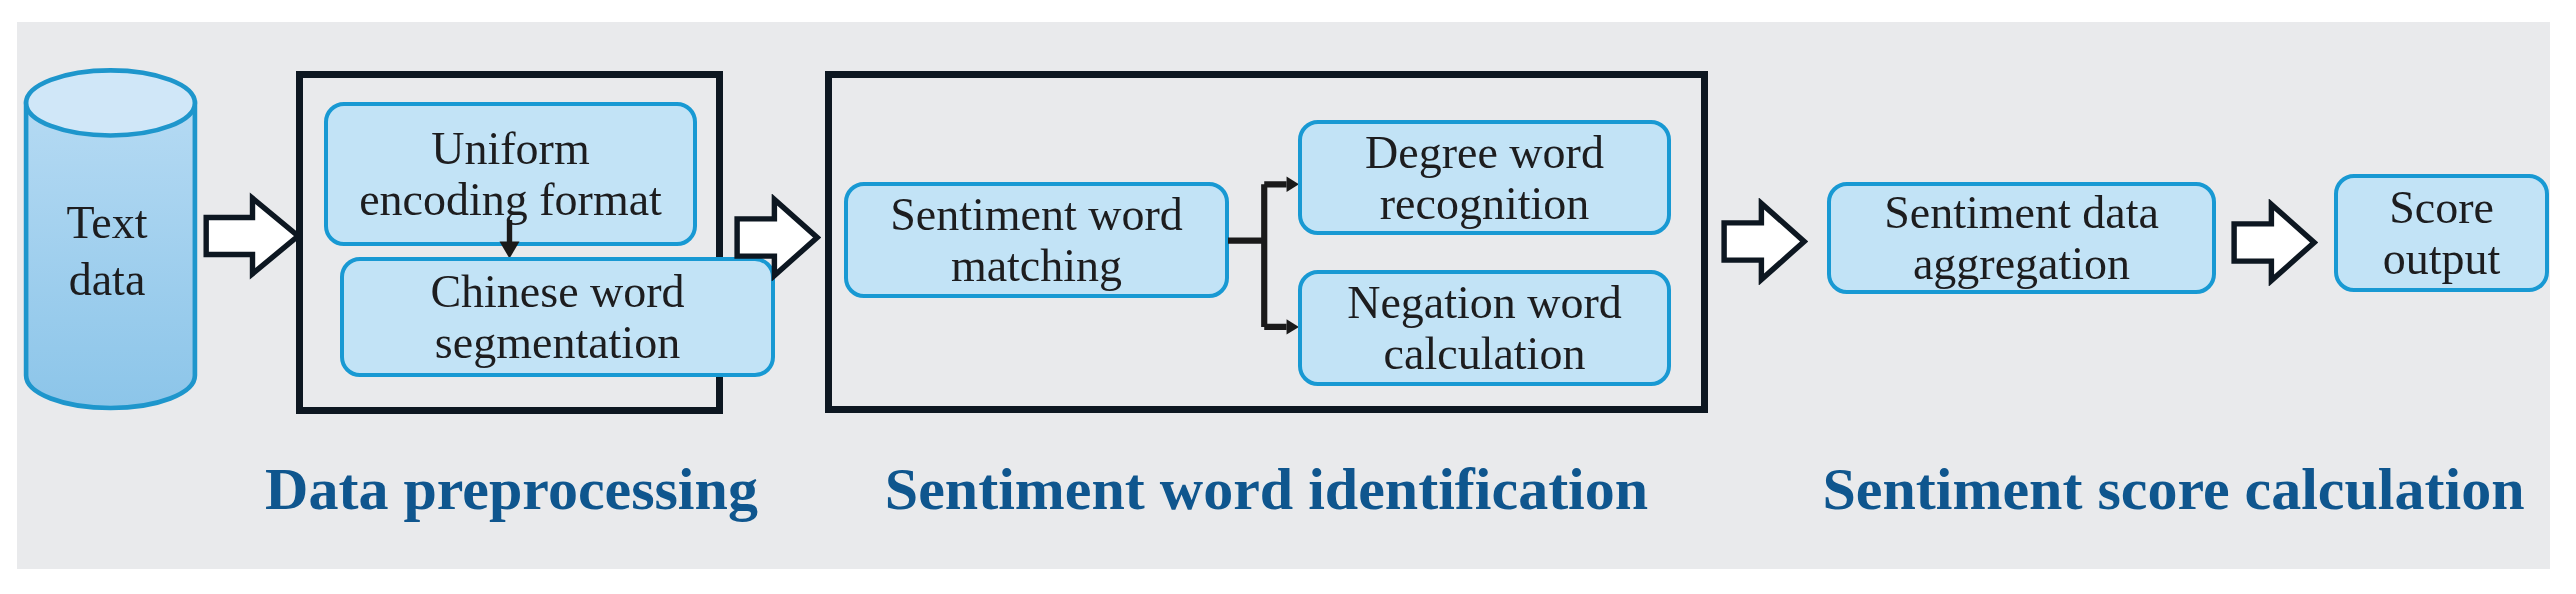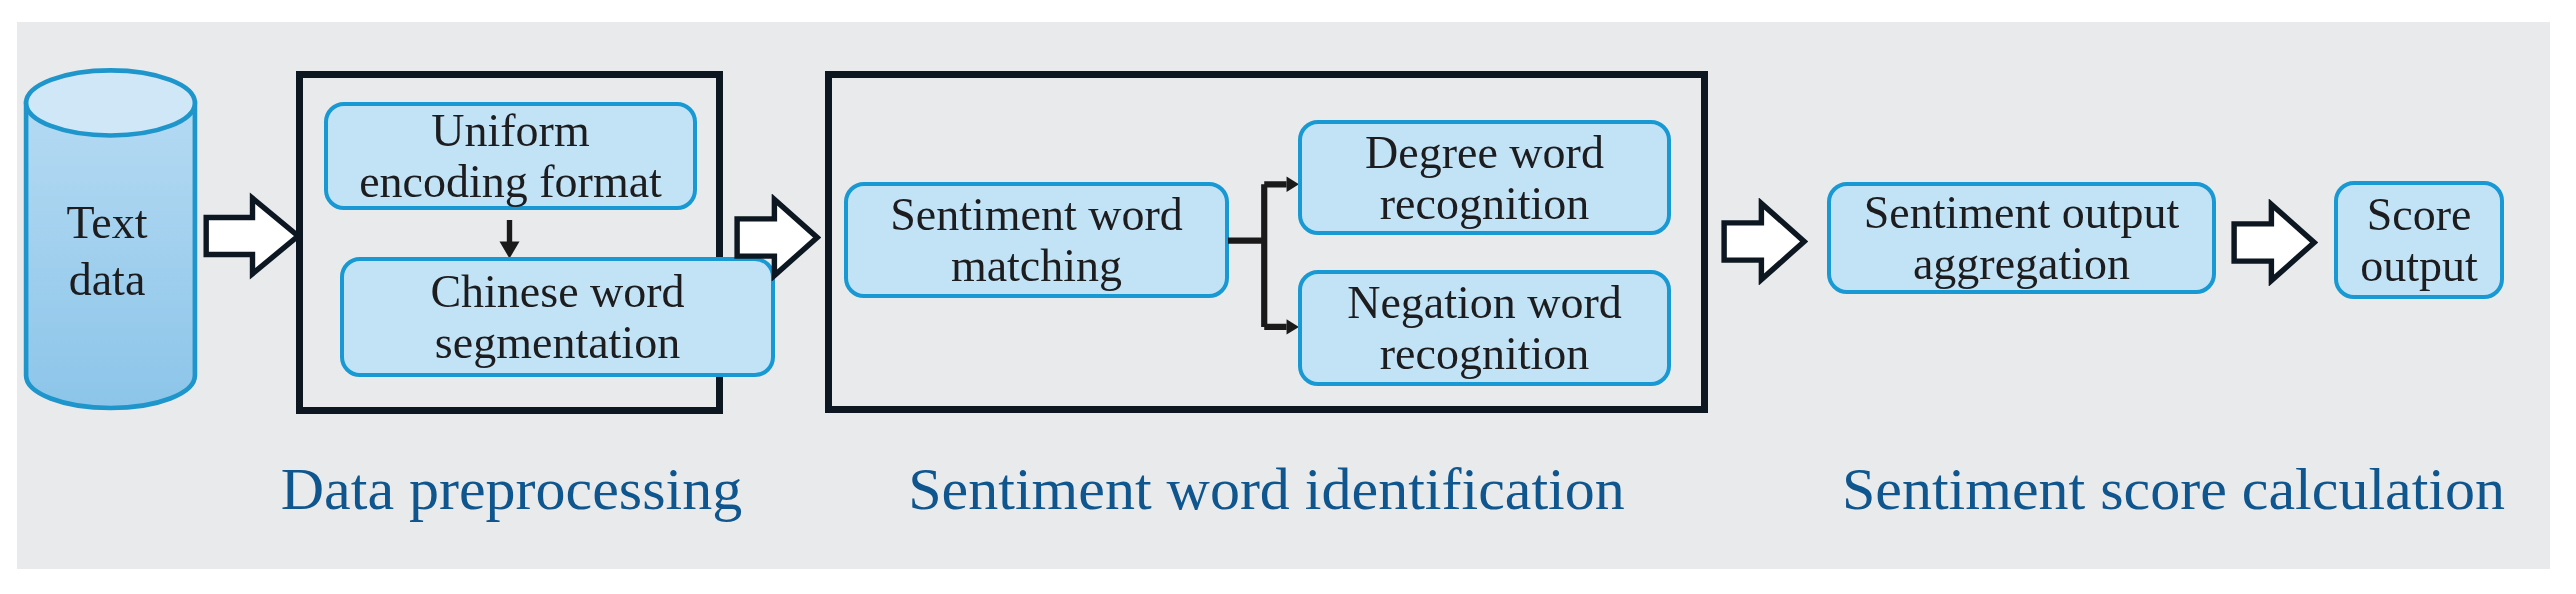--- a/index.html
+++ b/index.html
@@ -13,21 +13,21 @@
   .panel{position:absolute;left:17px;top:22px;width:2533px;height:547px;background:var(--panel-bg);}
   .abs{position:absolute;}
   .frame{position:absolute;box-sizing:border-box;border:7px solid var(--frame);background:transparent;}
   .node{position:absolute;box-sizing:border-box;background:var(--node-fill);
         border:4.6px solid var(--node-border);border-radius:20px;
         display:flex;align-items:center;justify-content:center;}
   .node-label{white-space:pre-line;text-align:center;font-size:46px;line-height:51px;color:var(--text);}
   .cyl-label{position:absolute;left:22px;top:194px;width:170px;text-align:center;
              white-space:pre-line;font-size:46px;line-height:57px;color:var(--text);}
   .caption{position:absolute;top:459px;width:775px;text-align:center;
-           font-size:60px;font-weight:normal;line-height:1;color:var(--caption);}
+           font-size:60px;font-weight:bold;line-height:1;color:var(--caption);}
 </style>
 </head>
 <body>
 
 <div class="canvas">
   <div class="panel"></div>
 
   <svg class="abs" style="left:23px;top:67px" width="175" height="346" viewBox="0 0 226 446">
     <defs>
       <linearGradient id="cylg" x1="0" y1="0" x2="0" y2="1">
@@ -40,21 +40,21 @@
   </svg>
   <div class="cyl-label">Text
 data</div>
 
   <svg class="abs" style="left:203px;top:192px" width="99" height="88" viewBox="0 0 128 114">
     <polygon points="4,33 64,33 64,8 123,57 64,106 64,81 4,81" style="fill:var(--arrow-fill,#fff);stroke:var(--arrow-outline,#0d1721);stroke-width:7;stroke-linejoin:miter"></polygon>
   </svg>
 
   <div class="frame" style="left:296px;top:71px;width:427px;height:343px"></div>
 
-  <div class="node" style="left:324px;top:102px;width:373px;height:108px">
+  <div class="node" style="left:324px;top:102px;width:373px;height:144px">
     <span class="node-label">Uniform
 encoding format</span>
   </div>
 
   <svg class="abs" style="left:494px;top:220px" width="31" height="40" viewBox="0 0 40 52">
     <line x1="20" y1="0" x2="20" y2="30" style="stroke:var(--connector,#1a1a1a);stroke-width:7"></line>
     <polygon points="7,28 33,28 20,50" style="fill:var(--connector,#1a1a1a)"></polygon>
   </svg>
 
   <div class="node" style="left:340px;top:257px;width:435px;height:120px">
@@ -79,37 +79,37 @@
     <polygon points="76,185 76,205 92,195" style="fill:var(--connector,#1a1a1a)"></polygon>
   </svg>
 
   <div class="node" style="left:1298px;top:120px;width:373px;height:115px">
     <span class="node-label">Degree word
 recognition</span>
   </div>
 
   <div class="node" style="left:1298px;top:270px;width:373px;height:116px">
     <span class="node-label">Negation word
-recognition</span>
+calculation</span>
   </div>
 
   <svg class="abs" style="left:1721px;top:198px" width="87" height="87" viewBox="0 0 112 112">
     <polygon points="4,32 52,32 52,7 107,56 52,105 52,80 4,80" style="fill:var(--arrow-fill,#fff);stroke:var(--arrow-outline,#0d1721);stroke-width:7;stroke-linejoin:miter"></polygon>
   </svg>
 
   <div class="node" style="left:1827px;top:182px;width:389px;height:112px">
-    <span class="node-label">Sentiment output
+    <span class="node-label">Sentiment data
 aggregation</span>
   </div>
 
   <svg class="abs" style="left:2231px;top:199px" width="87" height="87" viewBox="0 0 112 112">
     <polygon points="4,32 52,32 52,7 107,56 52,105 52,80 4,80" style="fill:var(--arrow-fill,#fff);stroke:var(--arrow-outline,#0d1721);stroke-width:7;stroke-linejoin:miter"></polygon>
   </svg>
 
-  <div class="node" style="left:2334px;top:181px;width:170px;height:118px">
+  <div class="node" style="left:2334px;top:174px;width:215px;height:118px">
     <span class="node-label">Score
 output</span>
   </div>
 
   <div class="caption" style="left:124px">Data preprocessing</div>
   <div class="caption" style="left:1786px">Sentiment score calculation</div>
   <div class="caption" style="left:879px">Sentiment word identification</div>
 </div>
 
 

